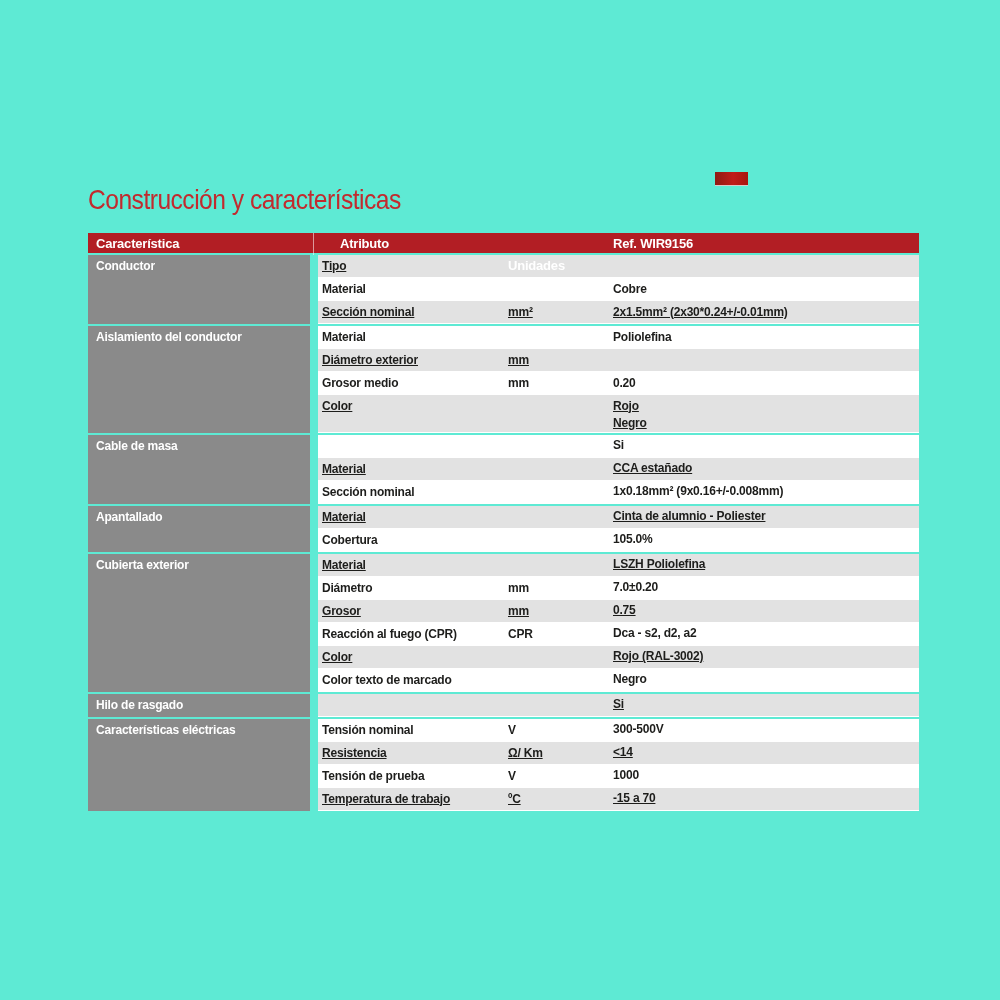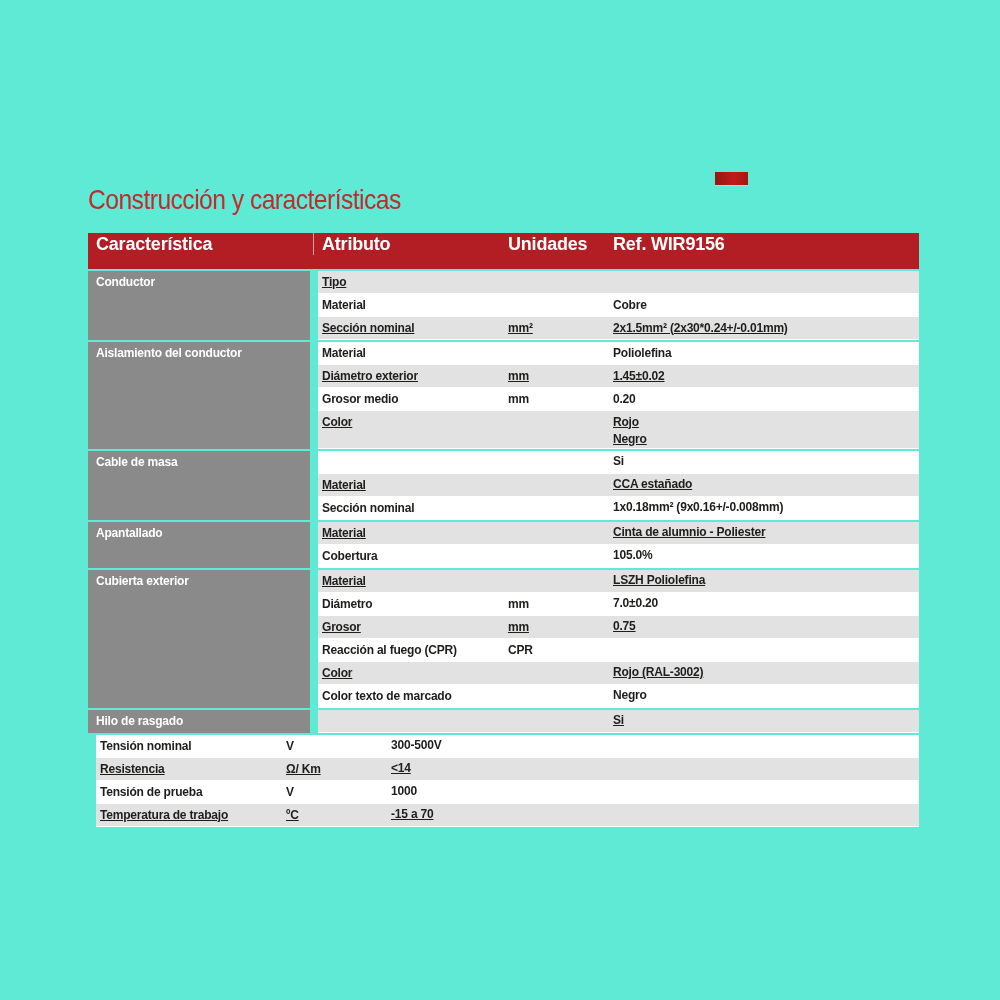--- a/index.html
+++ b/index.html
@@ -15,27 +15,27 @@
   .page-title{
     position:absolute;left:88px;top:184px;margin:0;
     font-size:28px;font-weight:400;color:#c22a2e;
     letter-spacing:-0.6px;white-space:nowrap;
     transform:scaleX(0.88);transform-origin:left center;
   }
 
   .spec-table{position:absolute;left:88px;top:233px;width:831px;}
 
   .table-header{
-    position:relative;height:36px;background:#b21e24;margin-bottom:2px;
-    color:#ffffff;font-size:18px;font-weight:700;letter-spacing:-0.2px;
+    position:relative;height:20px;background:#b21e24;margin-bottom:2px;
+    color:#ffffff;font-size:13px;font-weight:700;letter-spacing:-0.2px;
   }
   .table-header .hcell{position:absolute;top:0;line-height:22px;white-space:nowrap;}
   .h-cat{left:8px;}
-  .h-attr{left:234px;}
-  .h-unit{left:420px;}
+  .h-attr{left:252px;}
+  .h-unit{left:420px;margin-top:22px;}
   .h-ref{left:525px;}
   .header-divider{
     position:absolute;left:225px;top:0;width:1px;height:22px;
     background:rgba(255,255,255,0.55);
   }
 
   .section{display:flex;margin-bottom:2px;}
   .cat{
     width:214px;flex:0 0 auto;background:#8a8a8a;color:#ffffff;
     font-size:12px;font-weight:700;letter-spacing:-0.2px;
@@ -95,21 +95,20 @@
           <div class="cat">Aislamiento del conductor</div>
           <div class="rows">
             <div class="row plain">
               <div class="cell attr">Material</div>
               <div class="cell unit"></div>
               <div class="cell value">Poliolefina</div>
             </div>
             <div class="row shade">
               <div class="cell attr">Diámetro exterior</div>
               <div class="cell unit">mm</div>
-              <div class="cell value">1.45±0.02</div>
             </div>
             <div class="row plain">
               <div class="cell attr">Grosor medio</div>
               <div class="cell unit">mm</div>
               <div class="cell value">0.20</div>
             </div>
             <div class="row shade">
               <div class="cell attr">Color</div>
               <div class="cell unit"></div>
               <div class="cell value">Rojo
@@ -166,20 +165,21 @@
               <div class="cell value">7.0±0.20</div>
             </div>
             <div class="row shade">
               <div class="cell attr">Grosor</div>
               <div class="cell unit">mm</div>
               <div class="cell value">0.75</div>
             </div>
             <div class="row plain">
               <div class="cell attr">Reacción al fuego (CPR)</div>
               <div class="cell unit">CPR</div>
+              <div class="cell value">Dca - s2, d2, a2</div>
             </div>
             <div class="row shade">
               <div class="cell attr">Color</div>
               <div class="cell unit"></div>
               <div class="cell value">Rojo (RAL-3002)</div>
             </div>
             <div class="row plain">
               <div class="cell attr">Color texto de marcado</div>
               <div class="cell unit"></div>
               <div class="cell value">Negro</div>
@@ -190,20 +190,21 @@
           <div class="cat">Hilo de rasgado</div>
           <div class="rows">
             <div class="row shade">
               <div class="cell attr"></div>
               <div class="cell unit"></div>
               <div class="cell value">Si</div>
             </div>
           </div>
         </div>
         <div class="section">
+          <div class="cat">Características eléctricas</div>
           <div class="rows">
             <div class="row plain">
               <div class="cell attr">Tensión nominal</div>
               <div class="cell unit">V</div>
               <div class="cell value">300-500V</div>
             </div>
             <div class="row shade">
               <div class="cell attr">Resistencia</div>
               <div class="cell unit">Ω/ Km</div>
               <div class="cell value">&lt;14</div>

